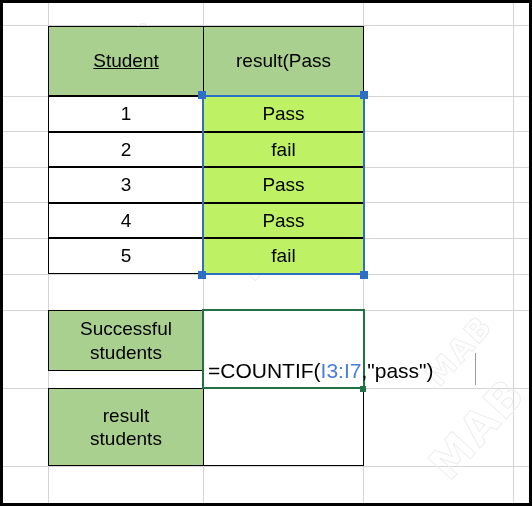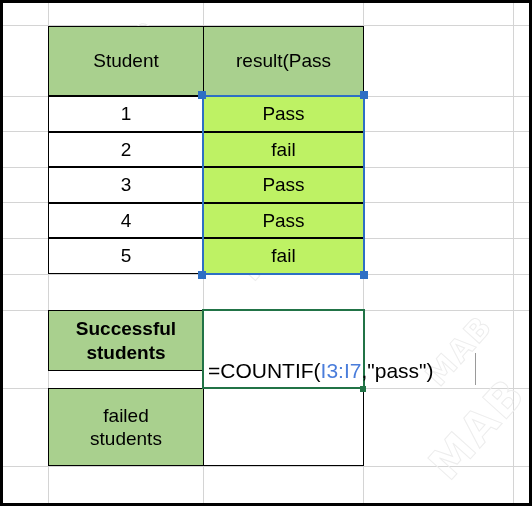--- a/index.html
+++ b/index.html
@@ -166,21 +166,21 @@
     <div class="gridline-h" style="top:463px"></div>
   </div>
 
   <div class="wm-layer">
     <div class="wm" style="left:65px;  top:40px;  font-size:40px; transform:rotate(-48deg)">MAB</div>
     <div class="wm" style="left:225px; top:215px; font-size:36px; transform:rotate(-48deg)">MAB</div>
     <div class="wm" style="left:415px; top:400px; font-size:44px; transform:rotate(-48deg)">MAB</div>
     <div class="wm" style="left:415px; top:330px; font-size:30px; transform:rotate(-48deg)">MAB</div>
   </div>
 
-  <div class="cell hdr" style="left:45px; top:23px; width:156px; height:70px;">
+  <div class="cell hdr" style="left:45px; top:23px; width:156px; height:70px;text-decoration:underline;">
     <span>Student</span>
   </div>
 
   <div class="cell hdr" style="left:200px; top:23px; width:161px; height:70px; flex-direction:row; justify-content:center;">
     <span>result(Pass</span>
   </div>
 
   <div class="cell body-cell" style="left:45px; top:93px; width:156px; height:36px;">
     <span>1</span>
   </div>
@@ -212,27 +212,27 @@
   <div class="cell sel-cell" style="left:200px; top:235px; width:161px; height:36px;">
     <span>fail</span>
   </div>
 
   <div class="sel-range" style="left:199px; top:92px; width:163px; height:180px;"></div>
   <div class="sel-handle" style="left:195px; top:88px;"></div>
   <div class="sel-handle" style="left:357px; top:88px;"></div>
   <div class="sel-handle" style="left:195px; top:268px;"></div>
   <div class="sel-handle" style="left:357px; top:268px;"></div>
 
-  <div class="cell label-cell" style="left:45px; top:307px; width:156px; height:61px; flex-direction:column; justify-content:center;font-weight:bold;">
+  <div class="cell label-cell" style="left:45px; top:307px; width:156px; height:61px; flex-direction:column; justify-content:center;">
     <span>Successful</span>
     <span>students</span>
   </div>
 
   <div class="cell label-cell" style="left:45px; top:385px; width:156px; height:78px; flex-direction:column; justify-content:center;">
-    <span>failed</span>
+    <span>result</span>
     <span>students</span>
   </div>
 
   <div class="cell blank-cell" style="left:200px; top:385px; width:161px; height:78px;">
     <span></span>
   </div>
 
   <div class="active-cell" style="left:199px; top:306px; width:163px; height:80px;"></div>
   <div class="active-handle" style="left:357px; top:383px;"></div>
 

